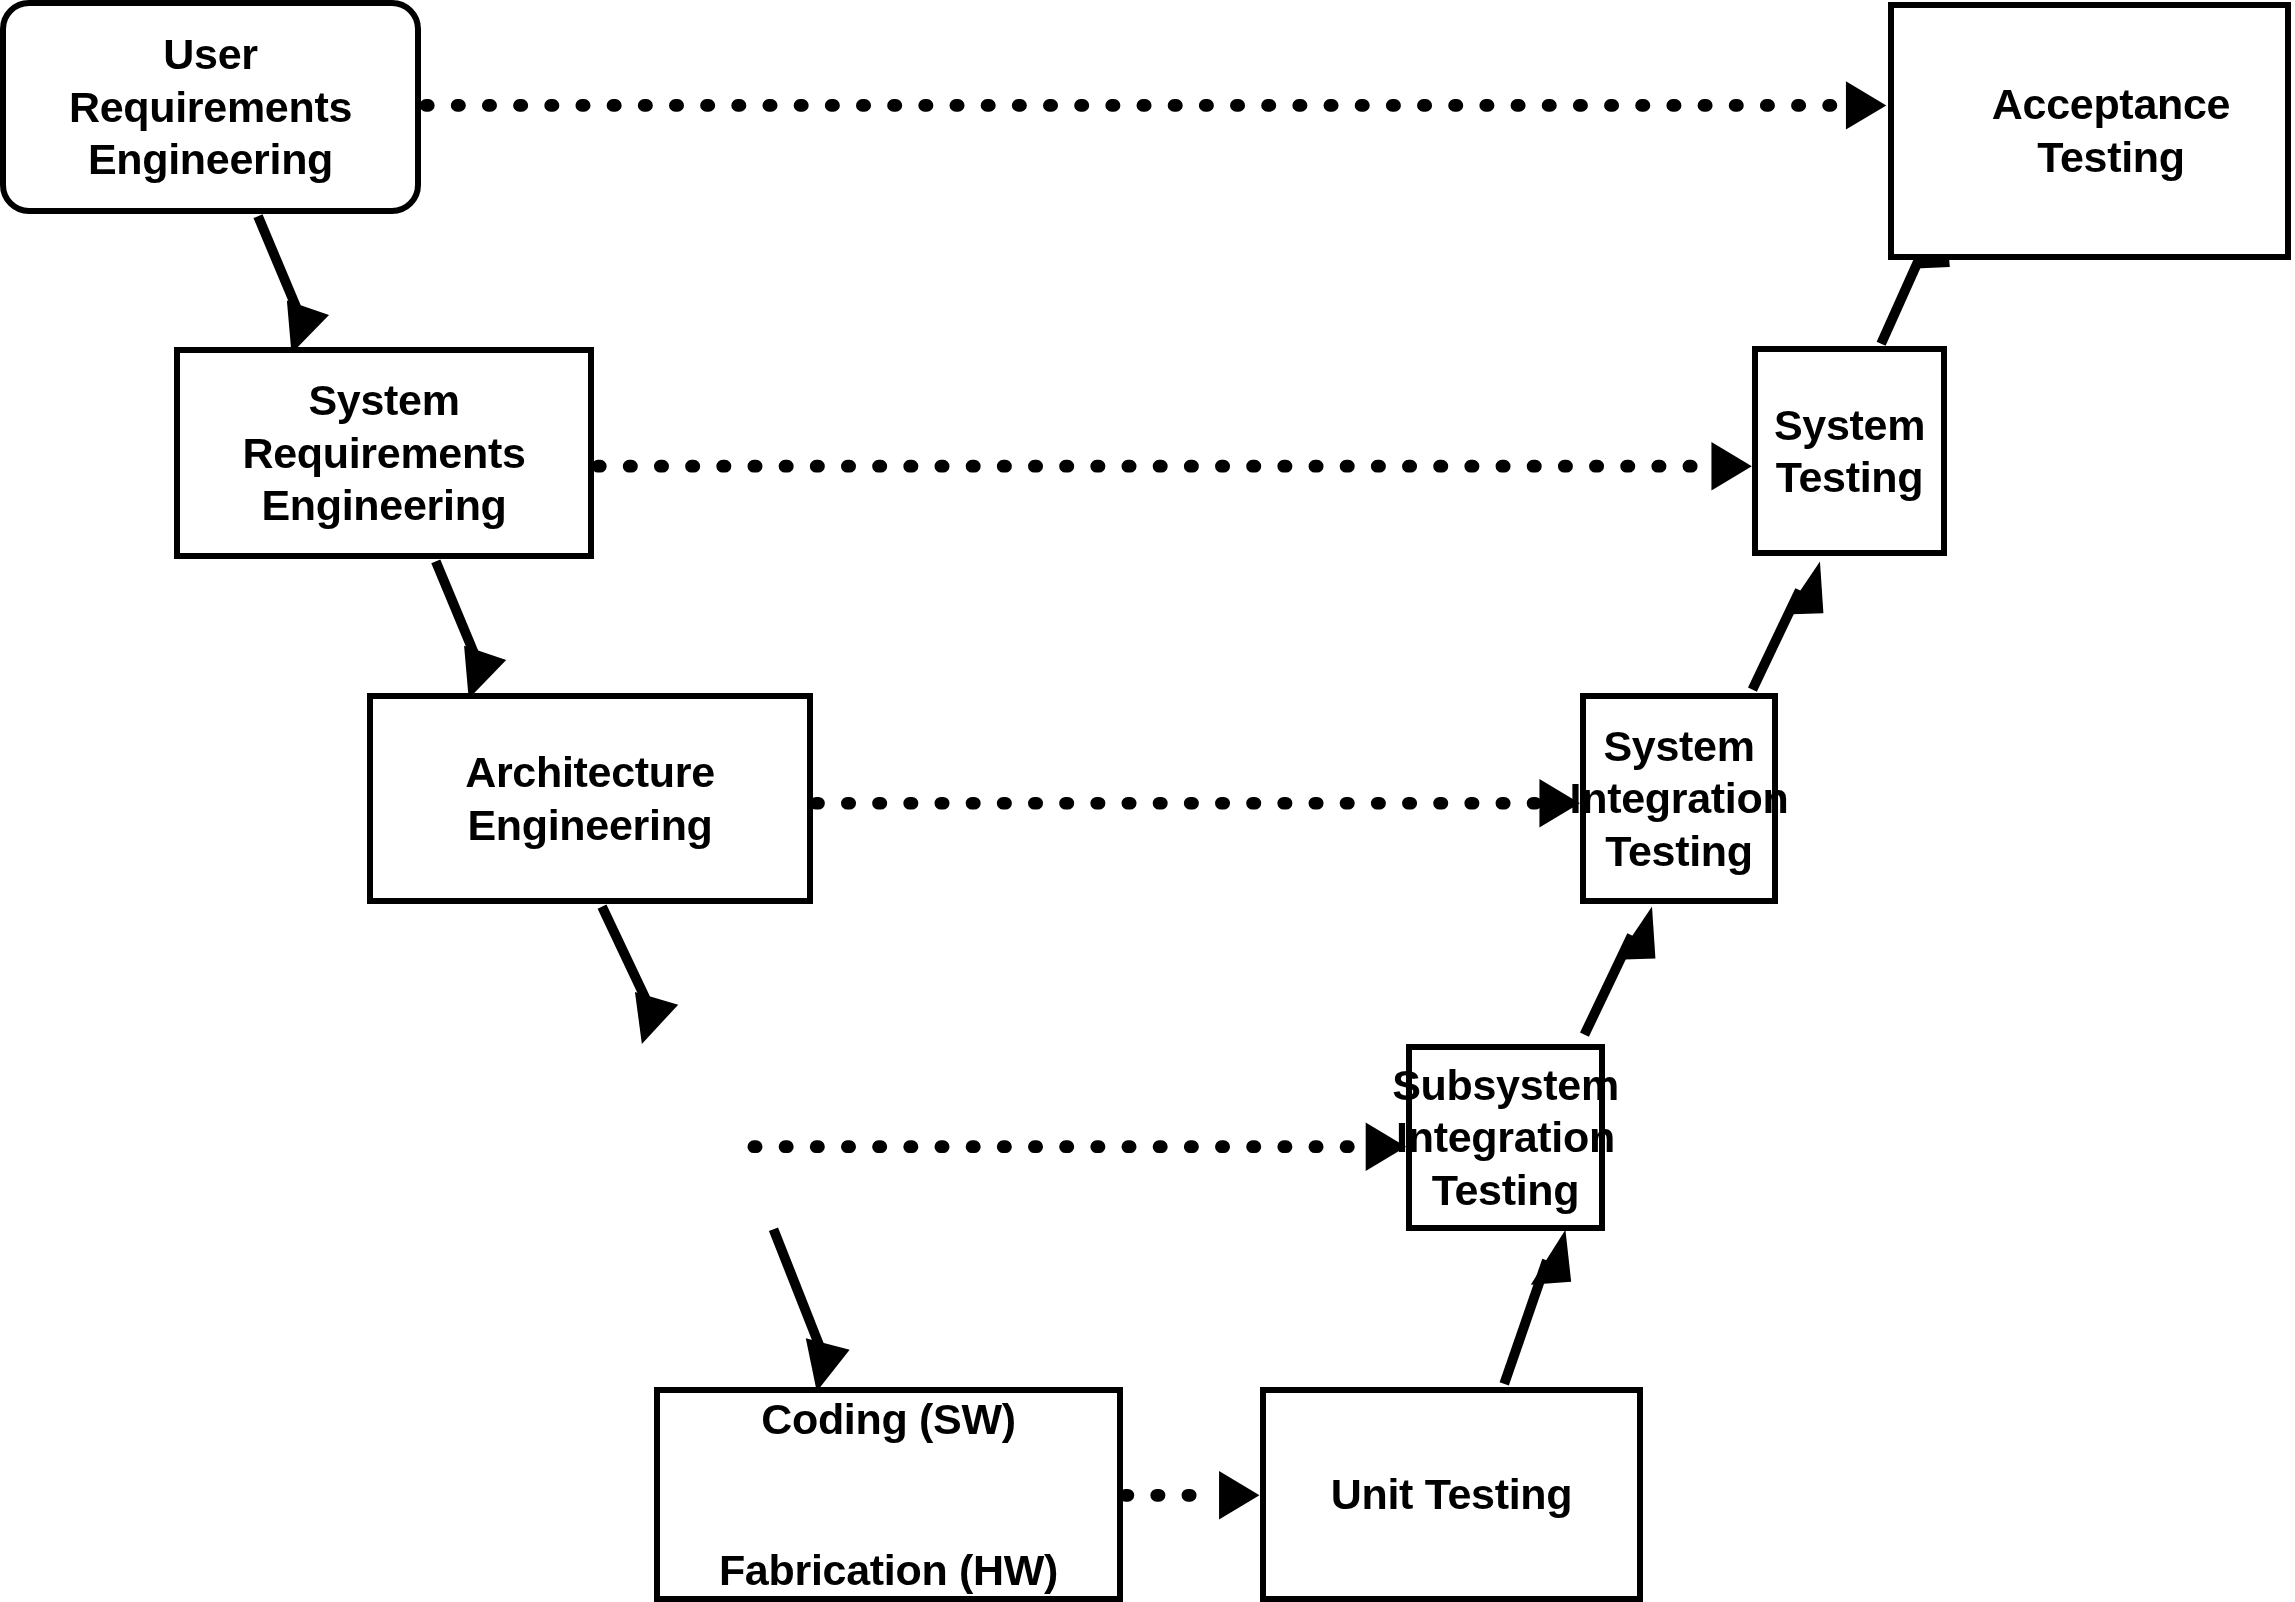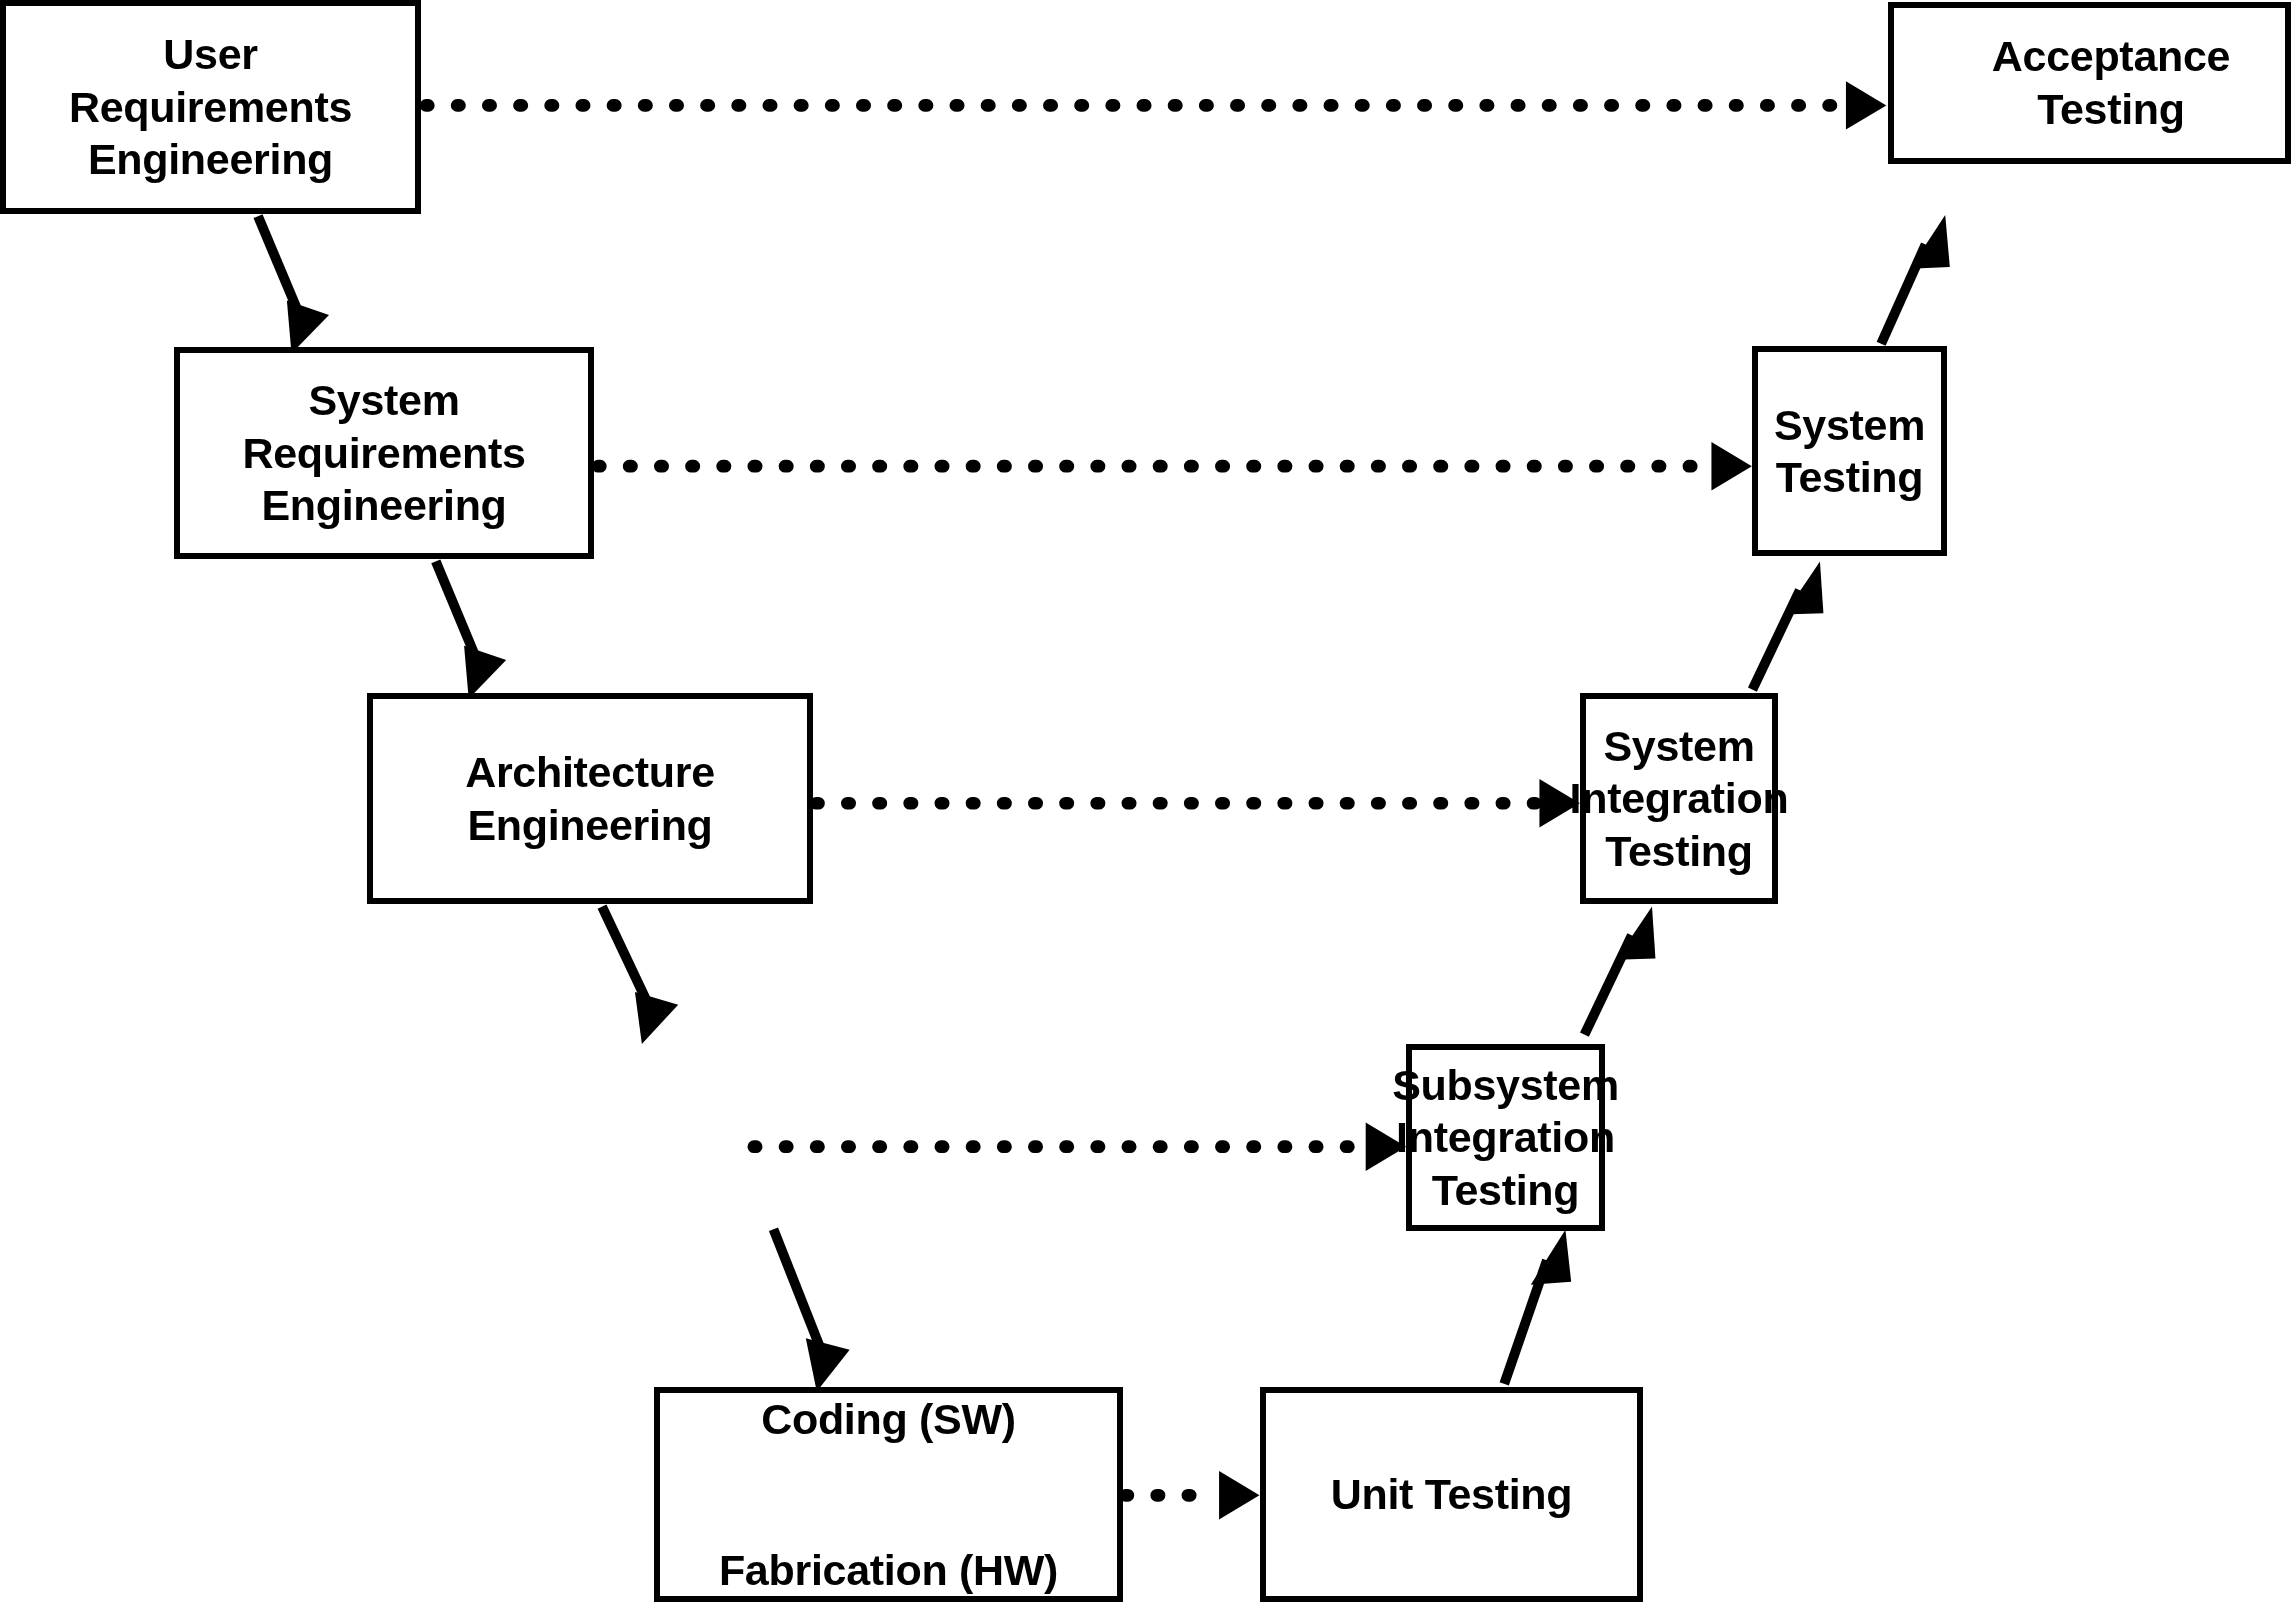--- a/index.html
+++ b/index.html
@@ -104,27 +104,27 @@
         <line x1="3036" y1="1194" x2="3118" y2="1022" stroke="#000000" stroke-width="17"></line>
         <polygon points="3091,1064 3153,972 3159,1062" fill="#000000"></polygon>
       </g>
       <g>
         <line x1="3259" y1="595" x2="3336" y2="423" stroke="#000000" stroke-width="17"></line>
         <polygon points="3309,465 3370,372 3378,462" fill="#000000"></polygon>
       </g>
     </g>
   </svg>
 
-  <div class="node-box" style="left:0px; top:0px; width:421px; height:214px;">
+  <div class="node-box" style="left:0px; top:0px; width:421px; height:214px;border-radius:29px;">
     <span class="node-line">User</span>
     <span class="node-line">Requirements</span>
     <span class="node-line">Engineering</span>
   </div>
 
-  <div class="node-box" style="left:1888px; top:1.7px; width:403px; height:162px;padding-left:43px;">
+  <div class="node-box" style="left:1888px; top:1.7px; width:403px; height:258px;padding-left:43px;">
     <span class="node-line">Acceptance</span>
     <span class="node-line">Testing</span>
   </div>
 
   <div class="node-box" style="left:174px; top:347px; width:420px; height:212px;">
     <span class="node-line">System</span>
     <span class="node-line">Requirements</span>
     <span class="node-line">Engineering</span>
   </div>
 

